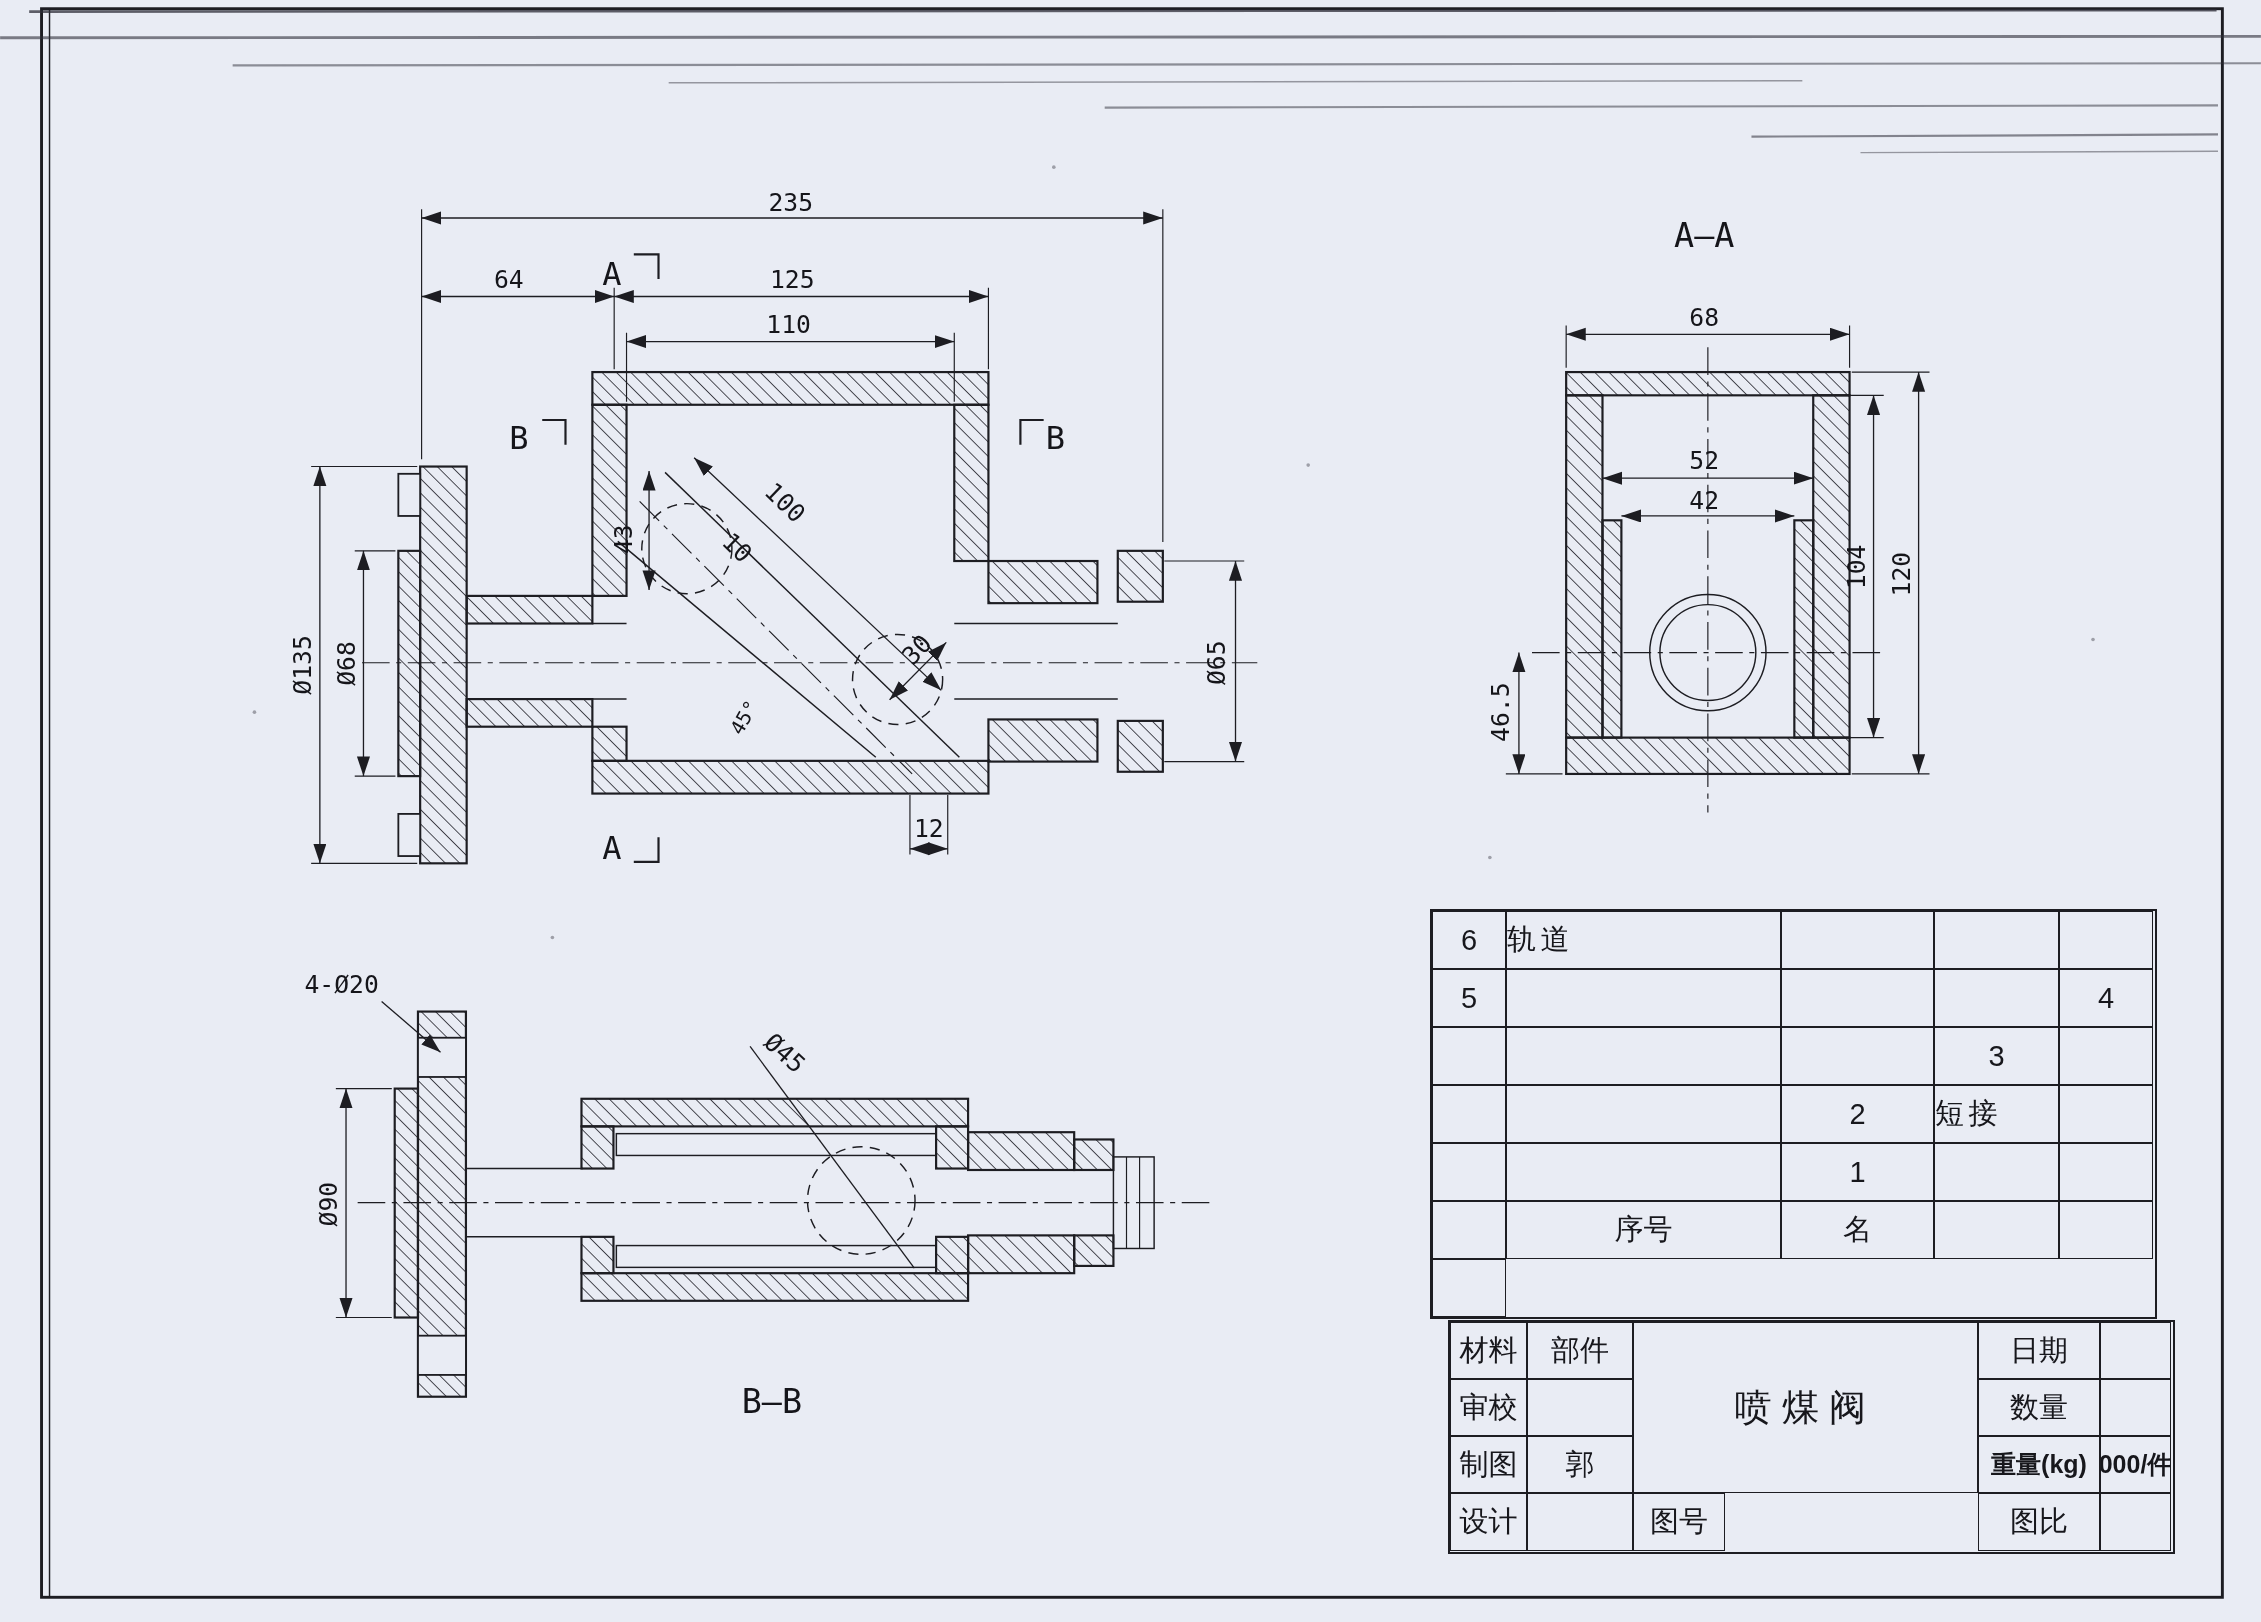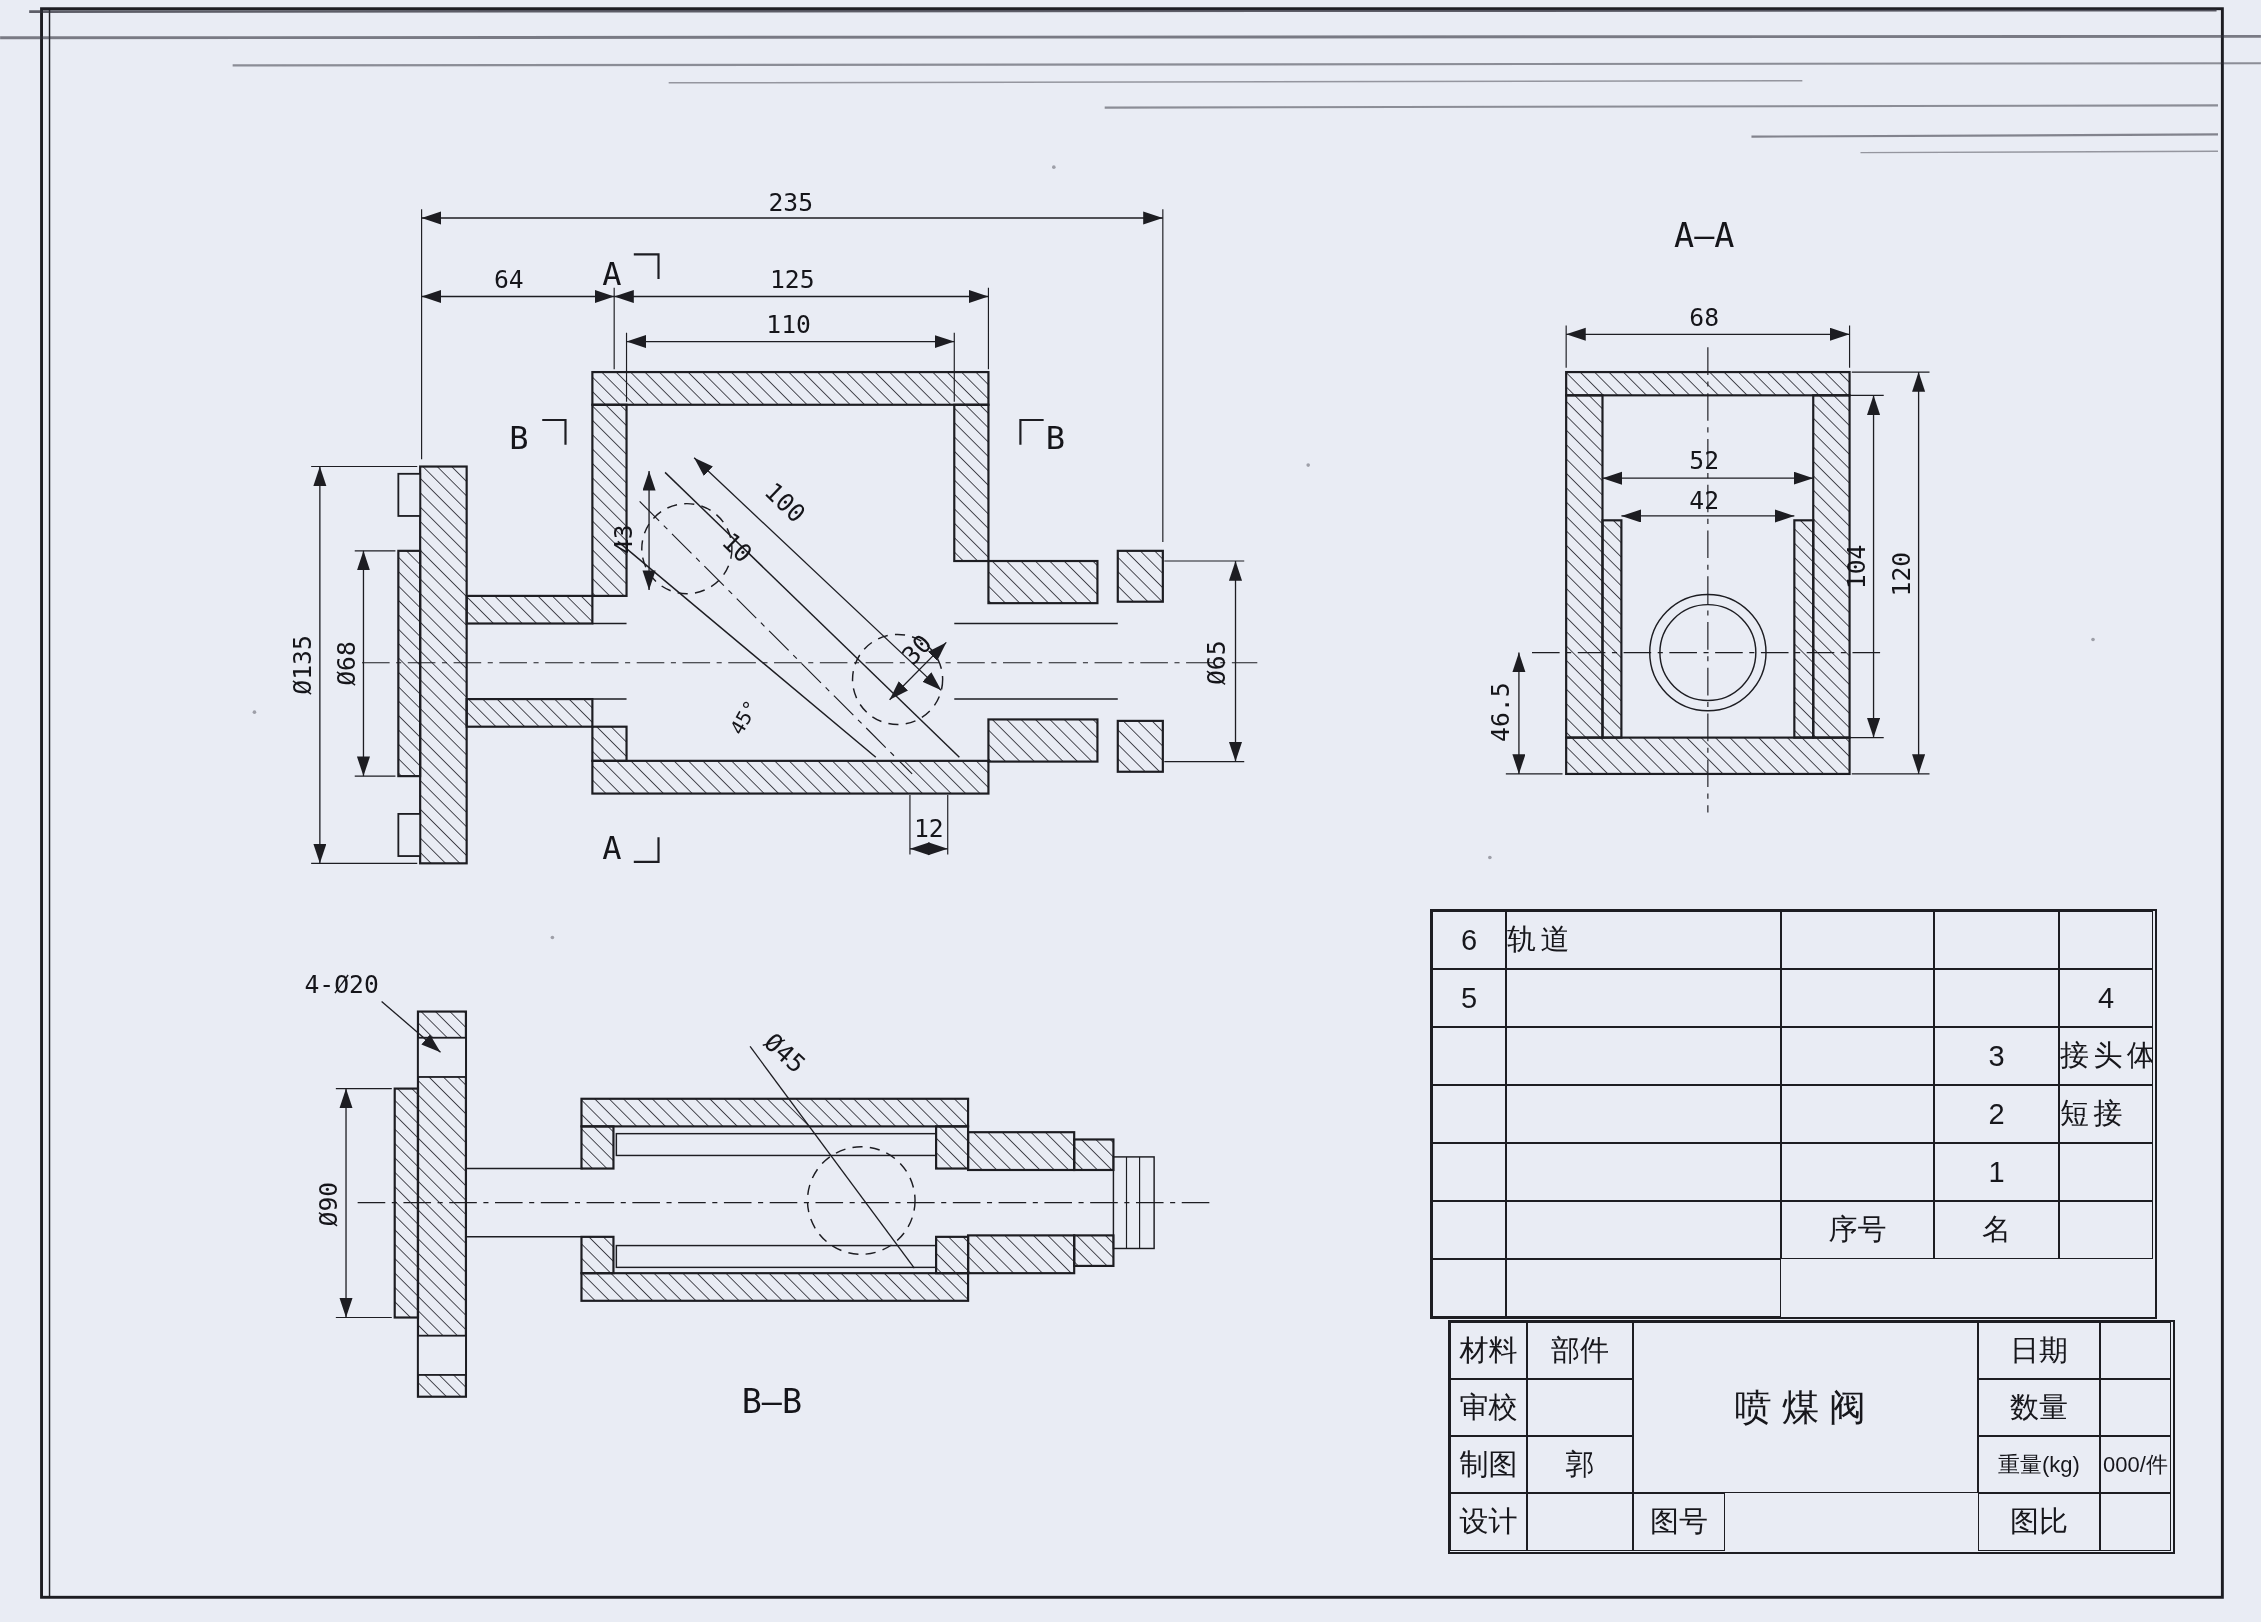--- a/index.html
+++ b/index.html
@@ -26,21 +26,21 @@
   .grid{ position:absolute; display:grid; border:2.9px solid var(--ink); background:transparent; }
   .cell{ border:1.5px solid var(--ink); display:flex; align-items:center; justify-content:center;
          font-size:29px; color:#17171c; overflow:hidden; white-space:nowrap; }
   .cell.name{ justify-content:flex-start; padding-left:0; letter-spacing:4.4px; }
   .parts-table{ left:1430px; top:909px; width:727px;
                 grid-template-columns:74px 275px 153px 125px 94px; grid-auto-rows:58px; }
   .title-block{ left:1448px; top:1320px; width:727px; height:234px;
                 grid-template-columns:77px 106px 92px 253px 122px 71px;
                 grid-template-rows:57px 57px 57px 58px; }
   .tb-big{ font-size:37px; letter-spacing:10.2px; }
-  .tb-sm{ font-size:22px; }
+  .tb-sm{ font-size:25px;font-weight:bold; }
   .tb-no{ font-family:"Liberation Serif","DejaVu Serif",serif; font-size:29px; letter-spacing:1.5px; }
 </style>
 </head>
 <body>
 
 <div class="sheet">
 
 <svg width="2261" height="1622" viewBox="0 0 3111 2232">
   <defs>
     <pattern id="h" width="14" height="14" patternUnits="userSpaceOnUse" patternTransform="rotate(45)">
@@ -225,21 +225,20 @@
   <div class="cell"></div>
   <div class="cell"></div>
   <div class="cell"></div>
 
   <div class="cell">4</div>
   <div class="cell"></div>
   <div class="cell"></div>
   <div class="cell"></div>
 
   <div class="cell">3</div>
-  <div class="cell name">接头体</div>
   <div class="cell"></div>
   <div class="cell"></div>
   <div class="cell"></div>
 
   <div class="cell">2</div>
   <div class="cell name">短接</div>
   <div class="cell"></div>
   <div class="cell"></div>
   <div class="cell"></div>
 

